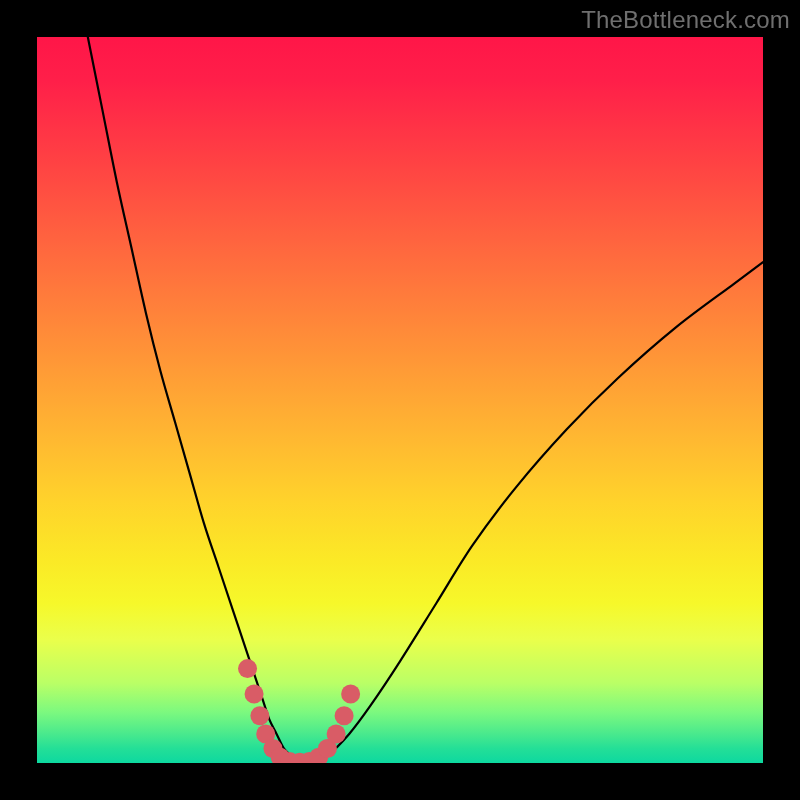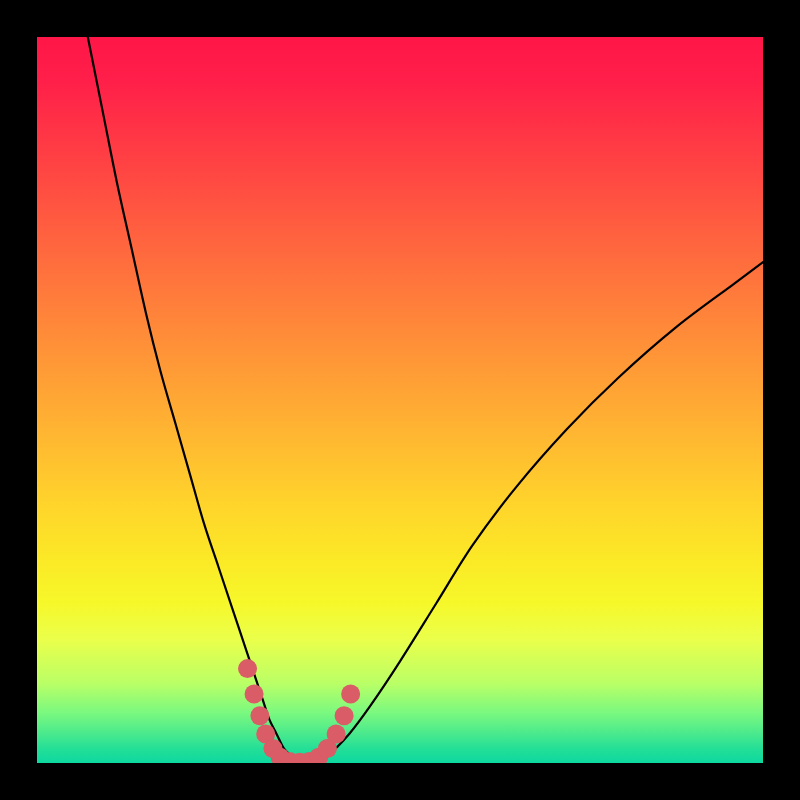--- a/index.html
+++ b/index.html
@@ -80,13 +80,14 @@
           <circle cx="262.812" cy="725.274" r="9.5" fill="#d95c66"></circle>
           <circle cx="272.25" cy="724.548" r="9.5" fill="#d95c66"></circle>
           <circle cx="281.688" cy="720.192" r="9.5" fill="#d95c66"></circle>
           <circle cx="290.40000000000003" cy="711.48" r="9.5" fill="#d95c66"></circle>
           <circle cx="299.112" cy="696.96" r="9.5" fill="#d95c66"></circle>
           <circle cx="307.098" cy="678.81" r="9.5" fill="#d95c66"></circle>
           <circle cx="313.63200000000006" cy="657.03" r="9.5" fill="#d95c66"></circle>
         </g>
     </svg>
   </div>
+  <div class="watermark">TheBottleneck.com</div>
 </div>
 
 </body></html>

